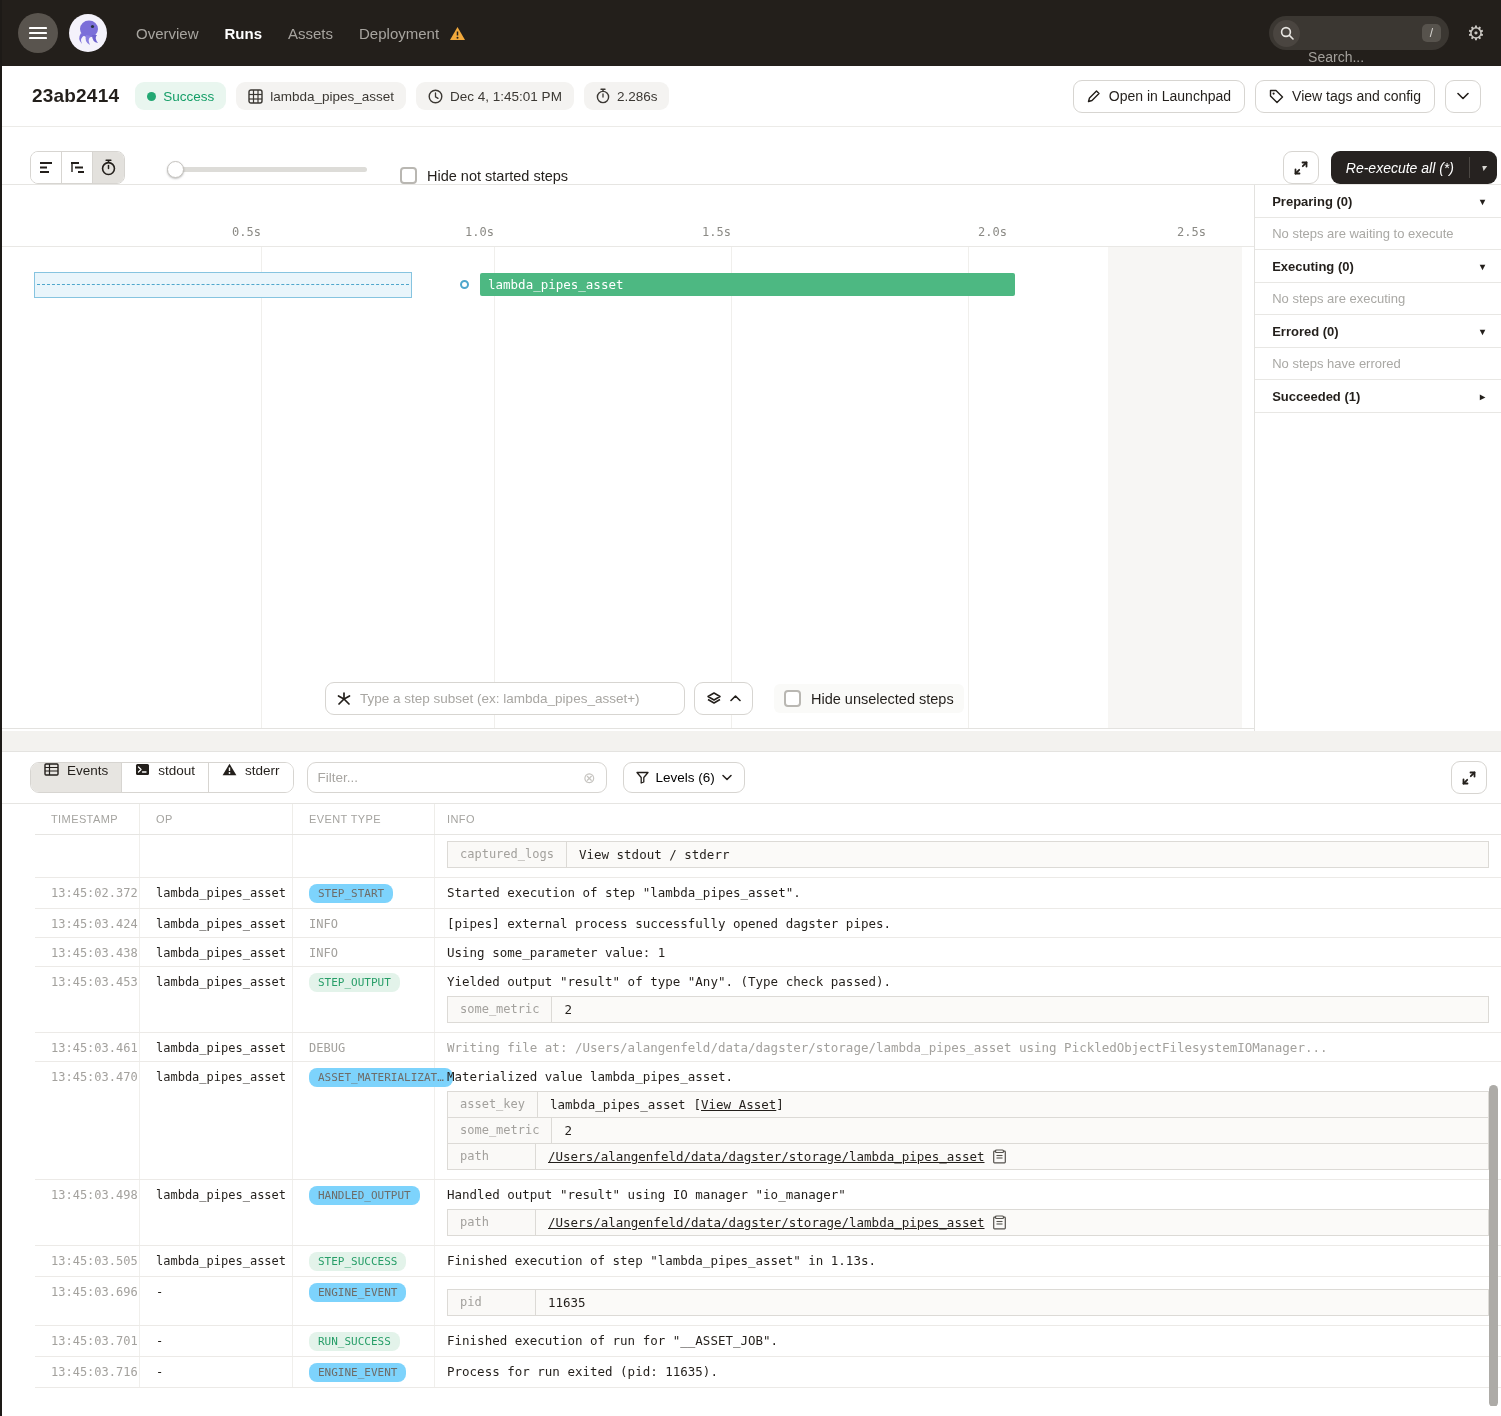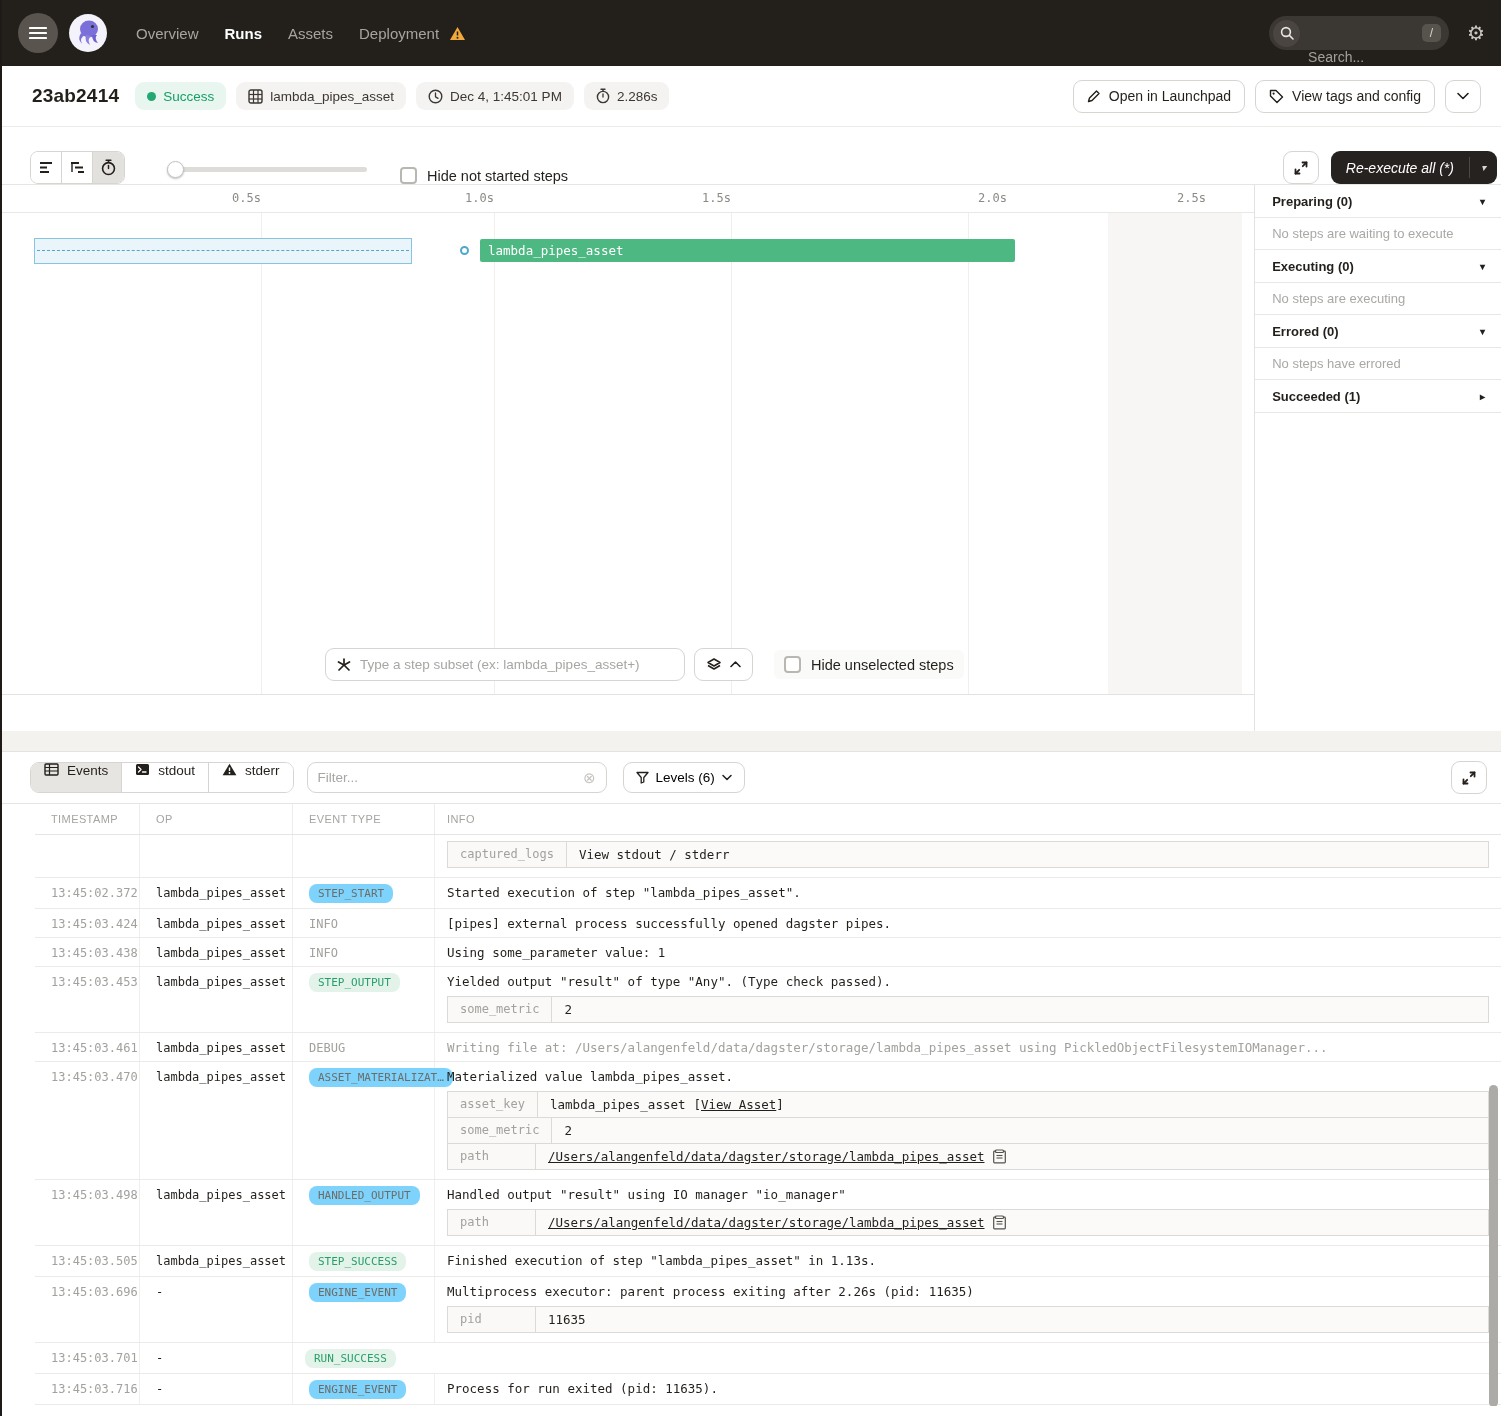--- a/index.html
+++ b/index.html
@@ -65,21 +65,21 @@
   .toolbar-right { margin-left:auto; display:flex; align-items:center; gap:12px;font-style:italic; }
   .btn-dark { display:flex; align-items:stretch; background:#262220; border-radius:9px;
     height:33px; color:#fff; font-size:14px; overflow:hidden; cursor:pointer; }
   .btn-dark .main { display:flex; align-items:center; padding:0 15px; }
   .btn-dark .sep { width:1px; background:#4c4844; margin:6px 0; }
   .btn-dark .caret { display:flex; align-items:center; padding:0 11px; font-size:10px; color:#d8d6d2; }
 
   
   .gantt-wrap { display:flex; height:546px; }
   .gantt-main { position:relative; width:1254px; border-right:1px solid #e3e2df; }
-  .gantt-axis { position:relative; height:28px; border-bottom:1px solid #e9e8e5; }
+  .gantt-axis { position:relative; height:28px; border-bottom:1px solid #e9e8e5;margin-top:34px; }
   .tick-label { position:absolute; top:6px; transform:translateX(-100%); font-size:12px; color:#8b8a85; }
   .gantt-body { position:relative; height:482px; border-bottom:1px solid #e3e2df; }
   .gridline { position:absolute; top:0; bottom:0; width:1px; background:#f0efec; }
   .after-end { position:absolute; top:0; bottom:0; left:1106px; width:134px; background:#f7f6f4; }
   .wait-box { position:absolute; left:32px; top:25px; width:378px; height:26px;
     background:#e9f5fb; border:1px solid #86c4e0; }
   .wait-box::after { content:""; position:absolute; left:2px; right:2px; top:11px;
     border-top:1px dashed #4fa7cc; }
   .dep-marker { position:absolute; left:458px; top:33px; width:9px; height:9px; border-radius:50%;
     background:#fff; border:2px solid #4fa7cc; }
@@ -631,35 +631,37 @@
           <div><span class="etype-pill mono success">STEP_SUCCESS</span></div>
           <div>
             <div class="info-text mono">Finished execution of step "lambda_pipes_asset" in 1.13s.</div>
           </div>
         </div>
         <div class="ev-row">
           <div><span class="ts mono">13:45:03.696</span></div>
           <div><span class="op mono">-</span></div>
           <div><span class="etype-pill mono">ENGINE_EVENT</span></div>
           <div>
-            <div class="info-text mono">Multiprocess executor: parent process exiting after 2.26s (pid: 11635)</div>
             <div class="meta-box">
               <div class="meta-row">
                 <div class="meta-key mono">pid</div>
                 <div class="meta-val mono">
                   <span>11635</span>
                 </div>
               </div>
             </div>
           </div>
         </div>
         <div class="ev-row">
           <div><span class="ts mono">13:45:03.701</span></div>
           <div><span class="op mono">-</span></div>
           <div><span class="etype-pill mono success">RUN_SUCCESS</span></div>
+          <div>
+            <div class="info-text mono">Finished execution of run for "__ASSET_JOB".</div>
+          </div>
         </div>
         <div class="ev-row">
           <div><span class="ts mono">13:45:03.716</span></div>
           <div><span class="op mono">-</span></div>
           <div><span class="etype-pill mono">ENGINE_EVENT</span></div>
           <div>
             <div class="info-text mono">Process for run exited (pid: 11635).</div>
           </div>
         </div>
       </div>

